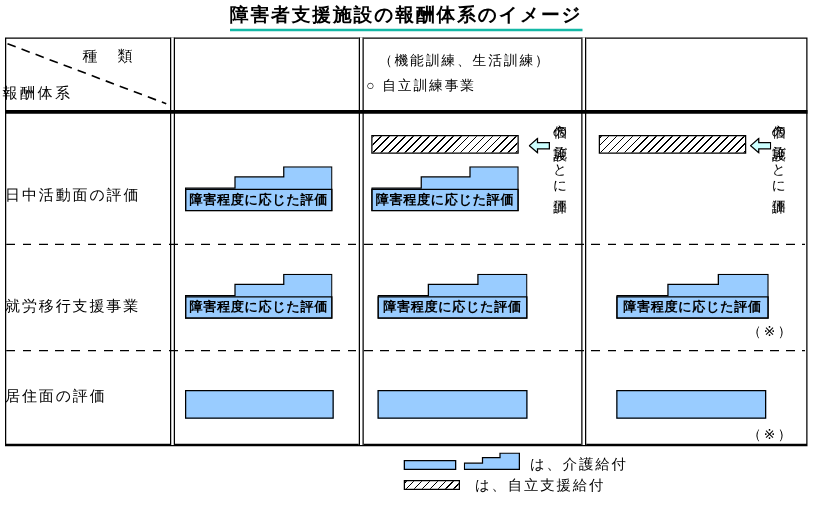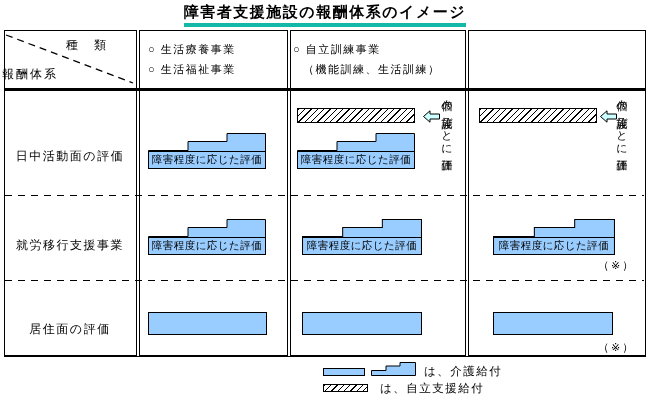--- a/index.html
+++ b/index.html
@@ -2,40 +2,40 @@
 <html style="--blue: #99ccff; --arrow: #ccffff;"><head>
 <meta charset="utf-8">
 <style>
   html,body{margin:0;padding:0;background:#fff;}
   #page{position:relative;width:650px;height:418px;background:#fff;overflow:hidden;
         font-family:"Liberation Sans","DejaVu Sans",sans-serif;color:#000;}
   .abs{position:absolute;}
   
   #title-wrap{left:0;right:0;top:3px;text-align:center;}
   #title{display:inline-block;font-size:15px;font-weight:bold;letter-spacing:1.5px;
-         border-bottom:4px solid #14b8a6;padding-bottom:1px;}
+         border-bottom:2px solid #14b8a6;padding-bottom:1px;}
   
   #frame{left:4px;top:30px;width:640px;height:324px;border:1px solid #000;border-bottom:2px solid #000;}
   .vsep{top:30px;height:326px;width:2px;border-left:1px solid #000;border-right:1px solid #000;background:#fff;}
   #thick{left:4px;top:88px;width:642px;height:3px;background:#000;}
   .dashline{left:5px;width:639px;height:1px;
     background:repeating-linear-gradient(90deg,#000 0,#000 7px,transparent 7px,transparent 13px);}
   
   .jp{letter-spacing:1.5px;font-size:11px;line-height:20px;white-space:nowrap;}
   .corner-label{font-size:12px;letter-spacing:2px;white-space:nowrap;}
-  .row-label{left:4px;width:132px;text-align:center;font-size:12px;letter-spacing:1.5px;white-space:nowrap;}
+  .row-label{left:4px;width:132px;text-align:left;font-size:12px;letter-spacing:1.5px;white-space:nowrap;}
   
   .stairwrap{position:absolute;}
   .stairwrap svg{position:absolute;left:0;top:0;width:100%;height:100%;}
   .stairwrap polygon{stroke:#000;stroke-width:1;}
   .fill-blue{fill:var(--blue,#99ccff);}
   .fill-hatch{fill:url(#hp);}
   .band{position:absolute;left:0;right:0;bottom:0;height:18px;border:1px solid #000;box-sizing:border-box;
         display:flex;align-items:center;justify-content:center;
-        font-size:10.5px;letter-spacing:0.5px;white-space:nowrap;}
+        font-size:10.5px;letter-spacing:0.5px;white-space:nowrap;font-weight:bold;}
   .hatchbar{background:repeating-linear-gradient(135deg,#000 0,#000 1px,#fff 1px,#fff 4.5px);
             border:1px solid #000;}
   .bluebar{background:var(--blue,#99ccff);border:1px solid #000;}
   .vnote{writing-mode:vertical-rl;text-orientation:upright;height:64px;
          font-size:11px;line-height:14px;letter-spacing:1px;}
   .kome{font-size:11px;letter-spacing:2px;}
   .legend-text{font-size:11.5px;letter-spacing:1.5px;white-space:nowrap;}
   #footnote{left:5px;top:399px;font-size:11.5px;letter-spacing:1px;white-space:nowrap;}
   .arrow svg{display:block;}
 </style>
@@ -63,32 +63,28 @@
   <div class="abs" id="thick"></div>
   <div class="abs dashline" style="top:195px"></div>
   <div class="abs dashline" style="top:280px"></div>
 
   <svg class="abs" style="left:5px;top:32px" width="130" height="54">
     <line x1="1" y1="3" x2="128" y2="51" stroke="#000" stroke-width="1.3" stroke-dasharray="7 5"></line>
   </svg>
   <div class="abs corner-label" style="left:66px;top:37px">種　類</div>
   <div class="abs corner-label" style="left:2px;top:66px">報酬体系</div>
 
-  <div class="abs jp" style="left:148px;top:39px">
-    <div>○ 生活療養事業</div>
-    <div>○ 生活福祉事業</div>
-  </div>
   <div class="abs jp" style="left:293px;top:39px">
+    <div style="padding-left:10px">（機能訓練、生活訓練）</div>
     <div>○ 自立訓練事業</div>
-    <div style="padding-left:10px">（機能訓練、生活訓練）</div>
   </div>
 
   <div class="abs row-label" style="top:148px">日中活動面の評価</div>
   <div class="abs row-label" style="top:237px">就労移行支援事業</div>
-  <div class="abs row-label" style="top:321px">居住面の評価</div>
+  <div class="abs row-label" style="top:309px">居住面の評価</div>
 
   <div class="stairwrap" style="left:148px;top:133px;width:118px;height:36px">
     <svg viewBox="0 0 118 36" preserveAspectRatio="none">
         <polygon class="fill-blue" points="0.5,35.5 0.5,17.5 40,17.5 40,8.5 79,8.5 79,0.5 117.5,0.5 117.5,35.5"></polygon>
       </svg>
     <div class="band">障害程度に応じた評価</div>
   </div>
 
   <div class="abs hatchbar" style="left:297px;top:108px;width:116px;height:13px"></div>
   <div class="stairwrap" style="left:297px;top:133px;width:118px;height:36px">

